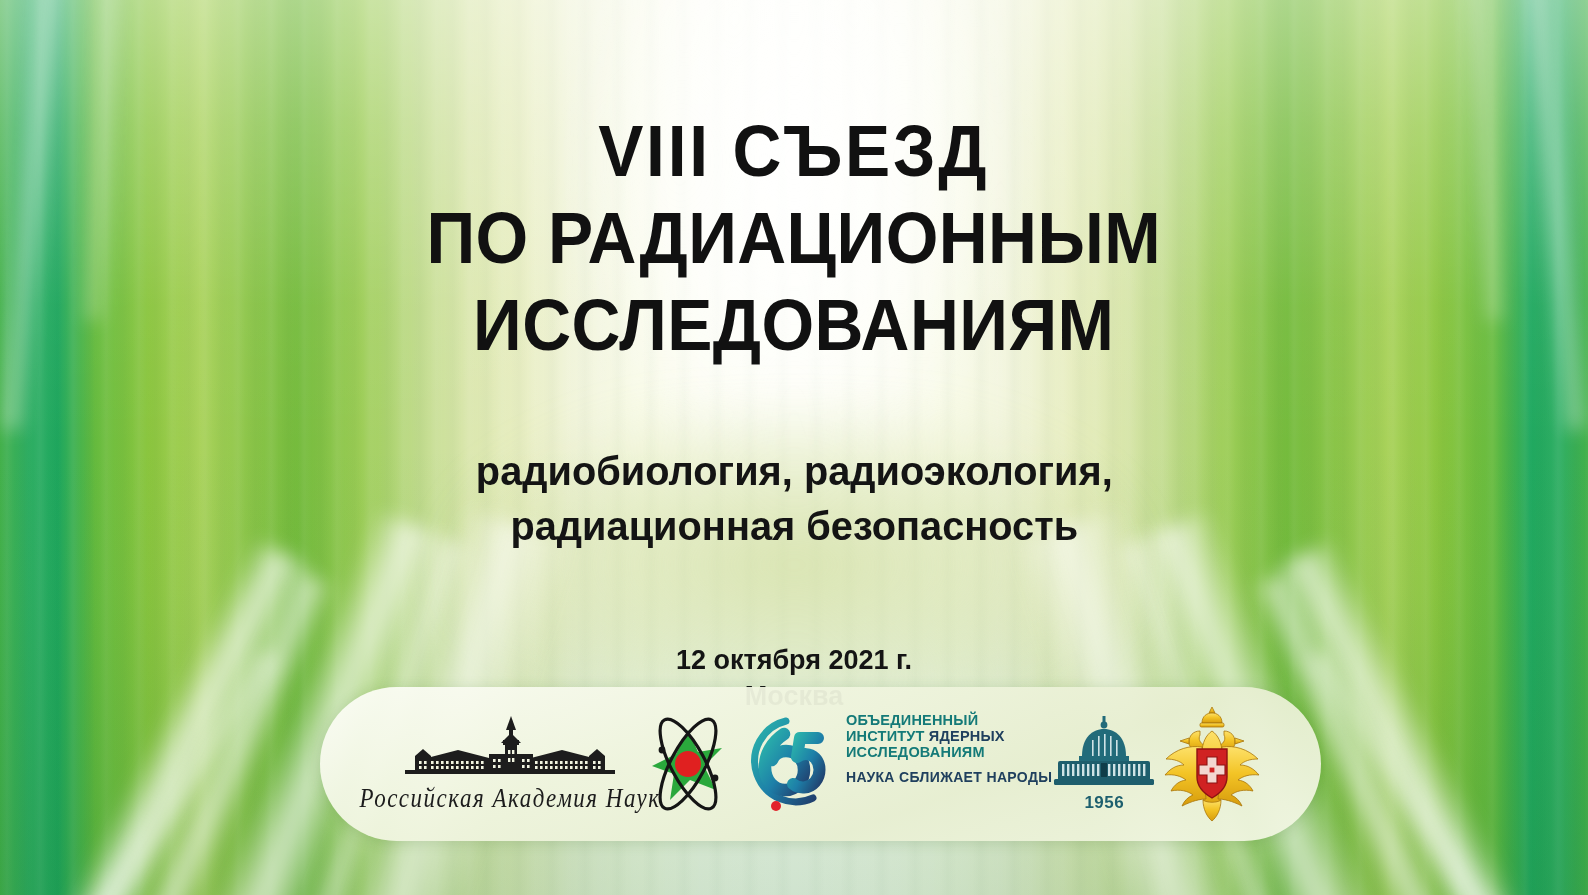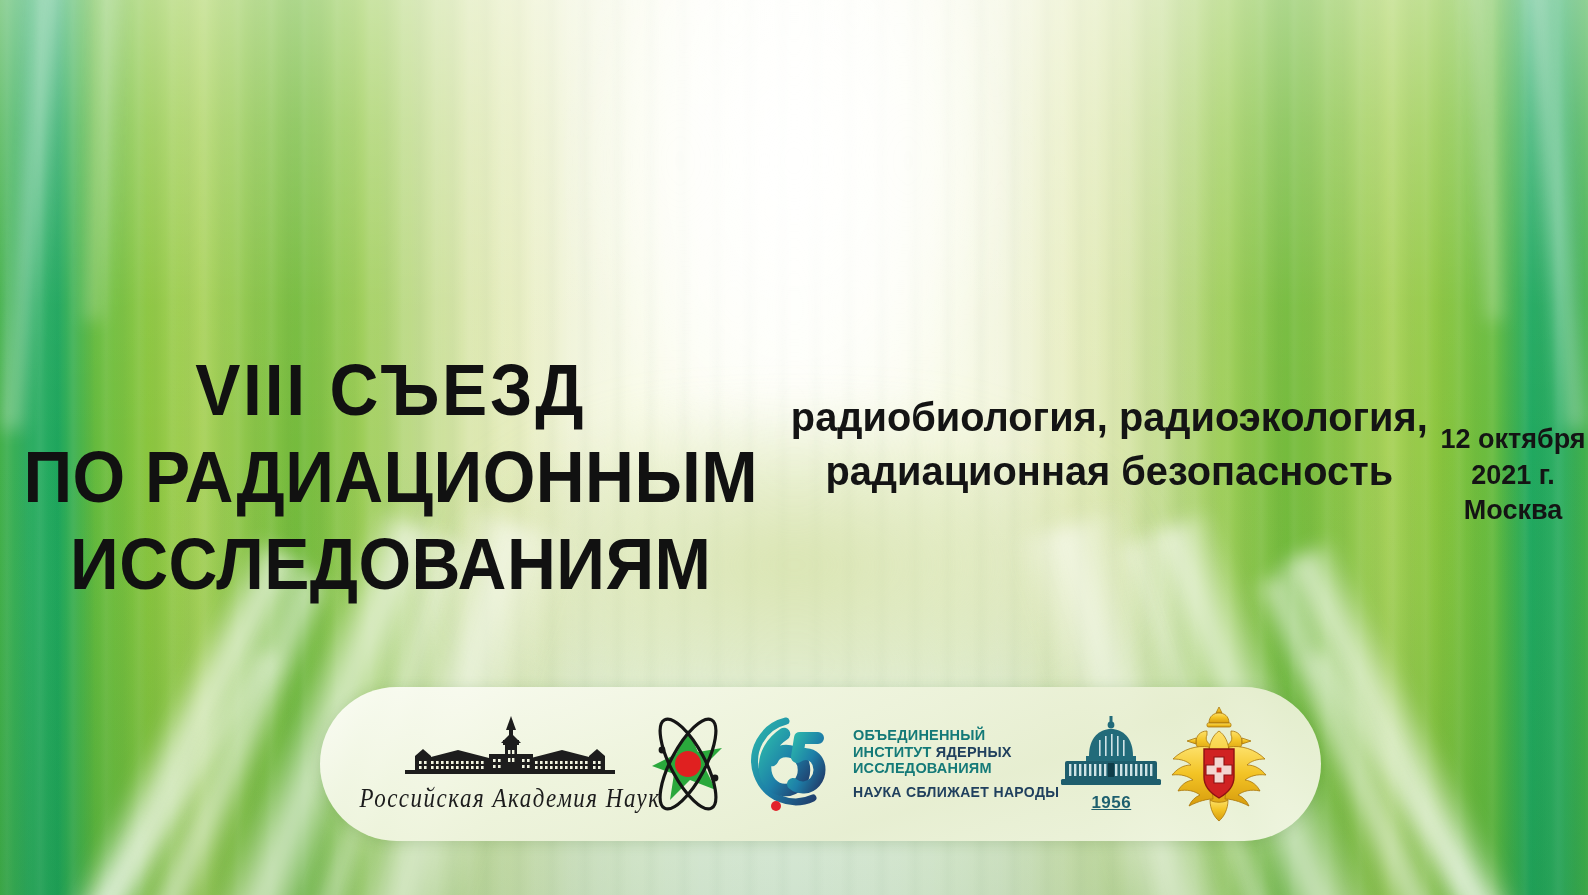--- a/index.html
+++ b/index.html
@@ -133,21 +133,21 @@
       rgba(205,219,150,.30) 55%,
       rgba(205,219,150,0) 85%);
     filter: blur(24px);
   }
 
   
   .content {
     position: absolute;
     inset: 0;
     display: flex;
-    flex-direction: row;
+    flex-direction: column;
     align-items: center;
   }
   .title {
     margin-top: 108px;
     text-align: center;
     color: #111111;
     font-weight: 700;
     font-size: 72px;
     line-height: 1.205;
     letter-spacing: 0.5px;
@@ -214,21 +214,21 @@
   .ras-script {
     font-family: "Liberation Serif", "DejaVu Serif", serif;
     font-style: italic;
     font-size: 23px;
     letter-spacing: 1.5px;
     color: #1c1c1c;
     margin-top: -4px;
     white-space: nowrap;
     transform: scaleY(1.18);
   }
-  .jinr-wrap { display: flex; align-items: center; gap: 21px; }
+  .jinr-wrap { display: flex; align-items: flex-start; gap: 14px; }
   .jinr-text { display: flex; flex-direction: column; line-height: 1.12; }
   .jinr-main {
     font-size: 14.5px;
     font-weight: 700;
     letter-spacing: .2px;
     color: #147a78;
     white-space: nowrap;
   }
   .jinr-main .hl { color: #20405e; }
   .jinr-slogan {
@@ -238,21 +238,20 @@
     letter-spacing: .35px;
     color: #20405e;
     white-space: nowrap;
   }
   .year-1956 {
     font-size: 17px;
     font-weight: 700;
     color: #1d5f6e;
     margin-top: 3px;
     letter-spacing: .5px;
-    text-decoration: underline;
   }
 </style>
 </head>
 <body>
 
 <div id="slide">
 
   <div class="bg-base"></div>
   <div class="bg-stripes"></div>
   <div class="bg-vert"></div>

